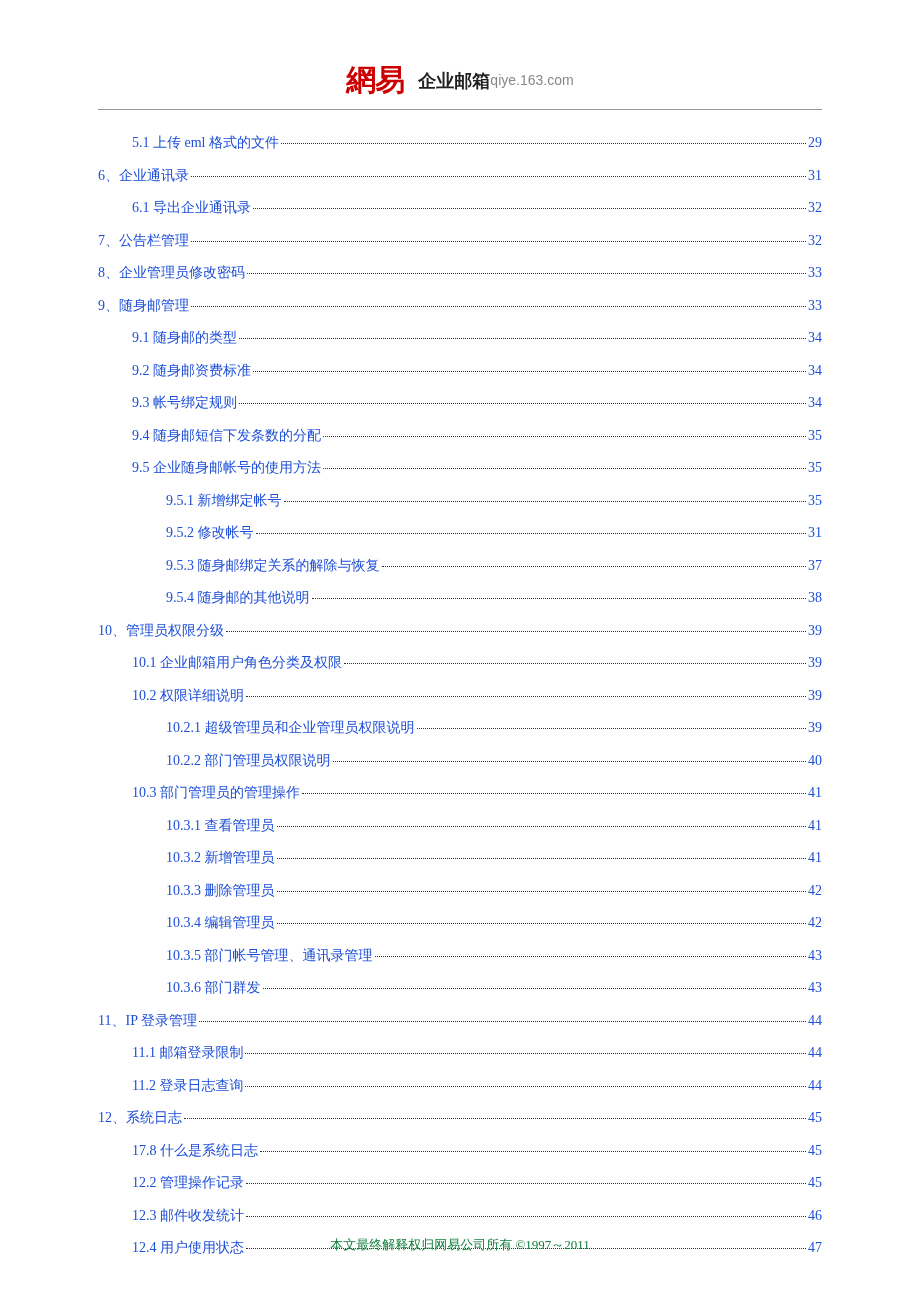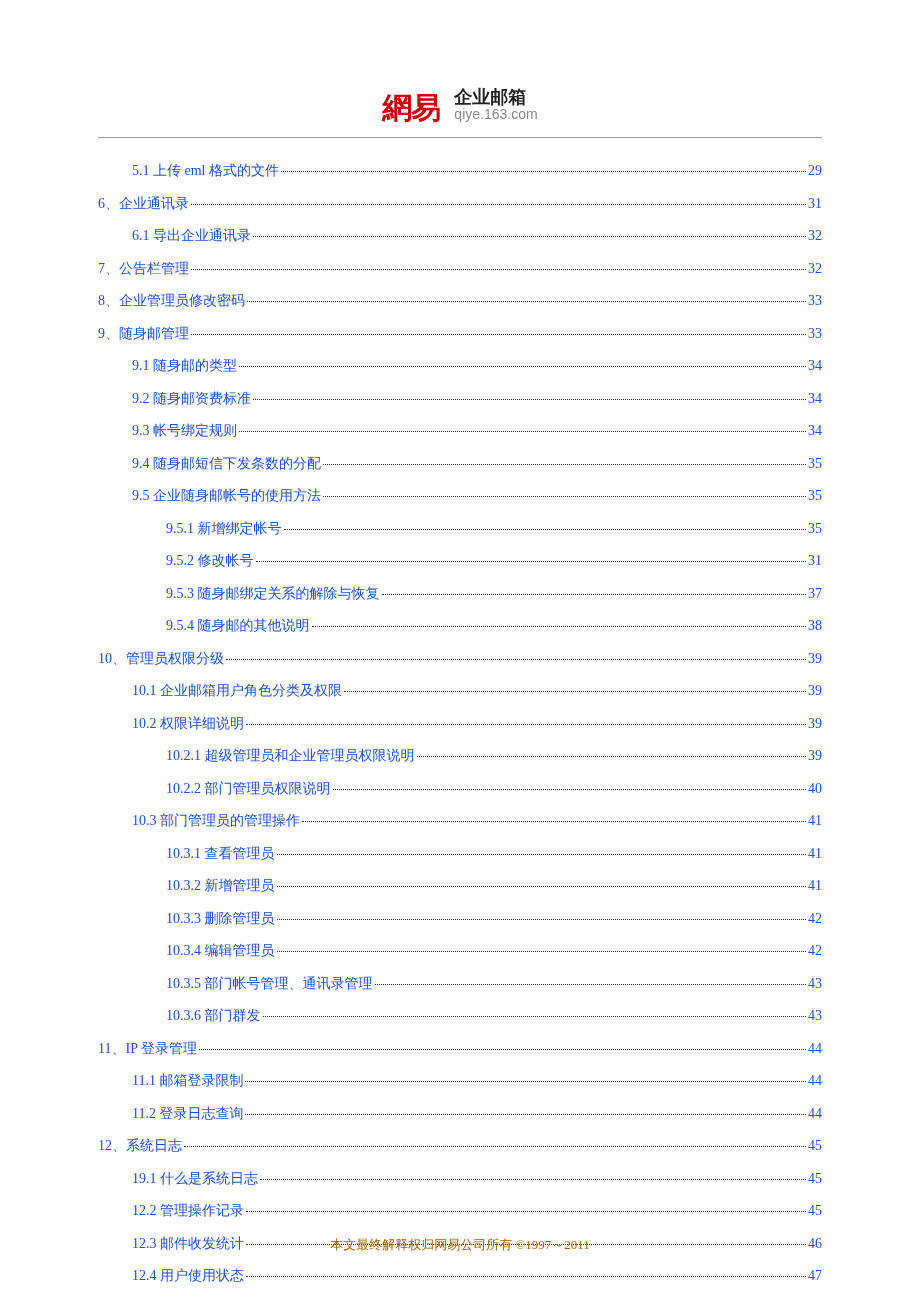--- a/index.html
+++ b/index.html
@@ -14,34 +14,33 @@
       padding: 60px 98px 0 98px;
     }
     .header {
       text-align: center;
       padding-bottom: 8px;
       border-bottom: 1px solid #999;
       margin-bottom: 18px;
     }
     .logo-wrap {
       display: inline-flex;
-      align-items: flex-start;
+      align-items: center;
       gap: 14px;
-      margin-top: 28px;
     }
     .logo-163 {
       font-family: "KaiTi", "STKaiti", serif;
       font-size: 30px;
       font-weight: bold;
       color: #c00;
       letter-spacing: -1px;
     }
     .logo-right {
       display: flex;
-      flex-direction: column;
+      flex-direction: row;
       align-items: flex-start;
       line-height: 1;
     }
     .logo-main {
       font-family: "SimHei", sans-serif;
       font-size: 18px;
       font-weight: bold;
       color: #222;
     }
     .logo-sub {
@@ -74,21 +73,21 @@
       min-width: 10px;
     }
     .toc-page { flex: 0 0 auto; margin-top: 8px; }
     .footer {
       position: absolute;
       bottom: 48px;
       left: 0;
       right: 0;
       text-align: center;
       font-size: 13px;
-      color: #a16207;
+      color: #15803d;
       font-family: "SimSun", serif;
     }
   </style>
 </head>
 <body>
 
 <div class="page">
   <div class="header">
     <span class="logo-wrap">
       <span class="logo-163">網易</span>
@@ -249,21 +248,21 @@
         <span class="toc-label">11.2  登录日志查询</span>
         <span class="toc-dots"></span>
         <span class="toc-page">44</span>
       </div>
       <div class="toc-row indent-0">
         <span class="toc-label">12、系统日志</span>
         <span class="toc-dots"></span>
         <span class="toc-page">45</span>
       </div>
       <div class="toc-row indent-1">
-        <span class="toc-label">19.1  什么是系统日志</span>
+        <span class="toc-label">17.8  什么是系统日志</span>
         <span class="toc-dots"></span>
         <span class="toc-page">45</span>
       </div>
       <div class="toc-row indent-1">
         <span class="toc-label">12.2  管理操作记录</span>
         <span class="toc-dots"></span>
         <span class="toc-page">45</span>
       </div>
       <div class="toc-row indent-1">
         <span class="toc-label">12.3  邮件收发统计</span>

